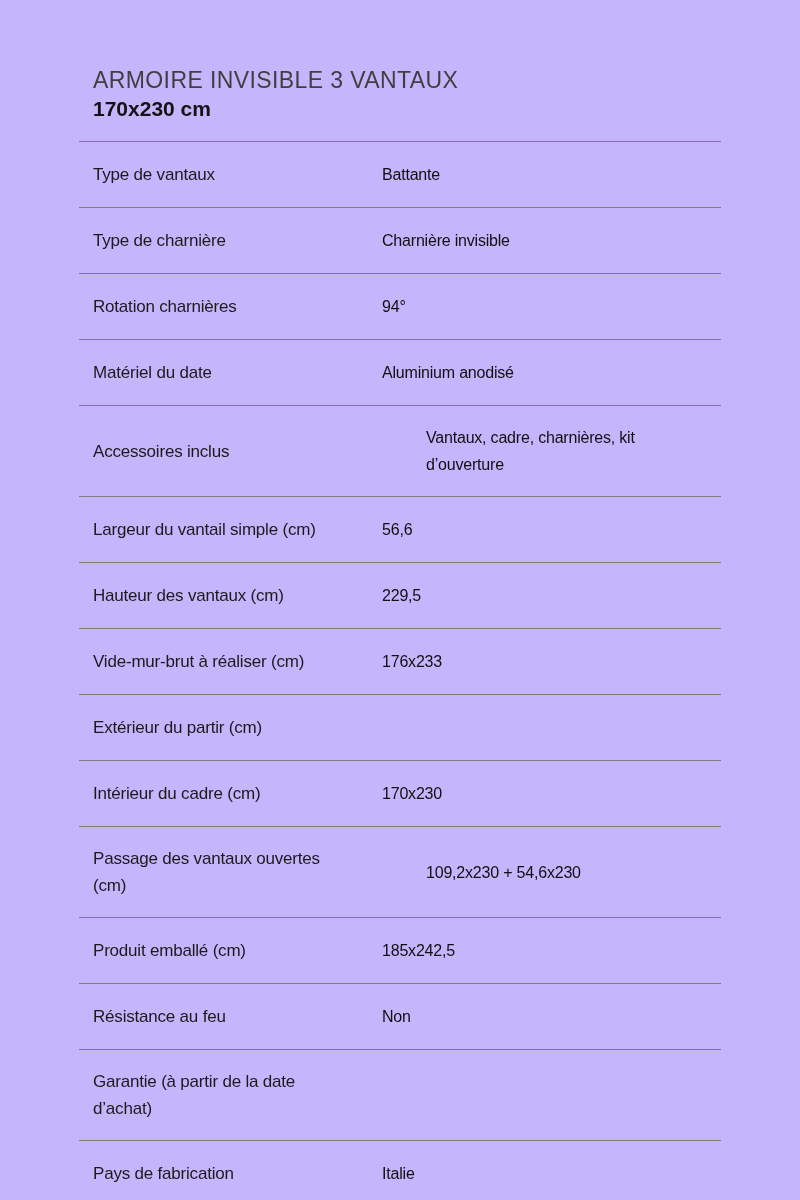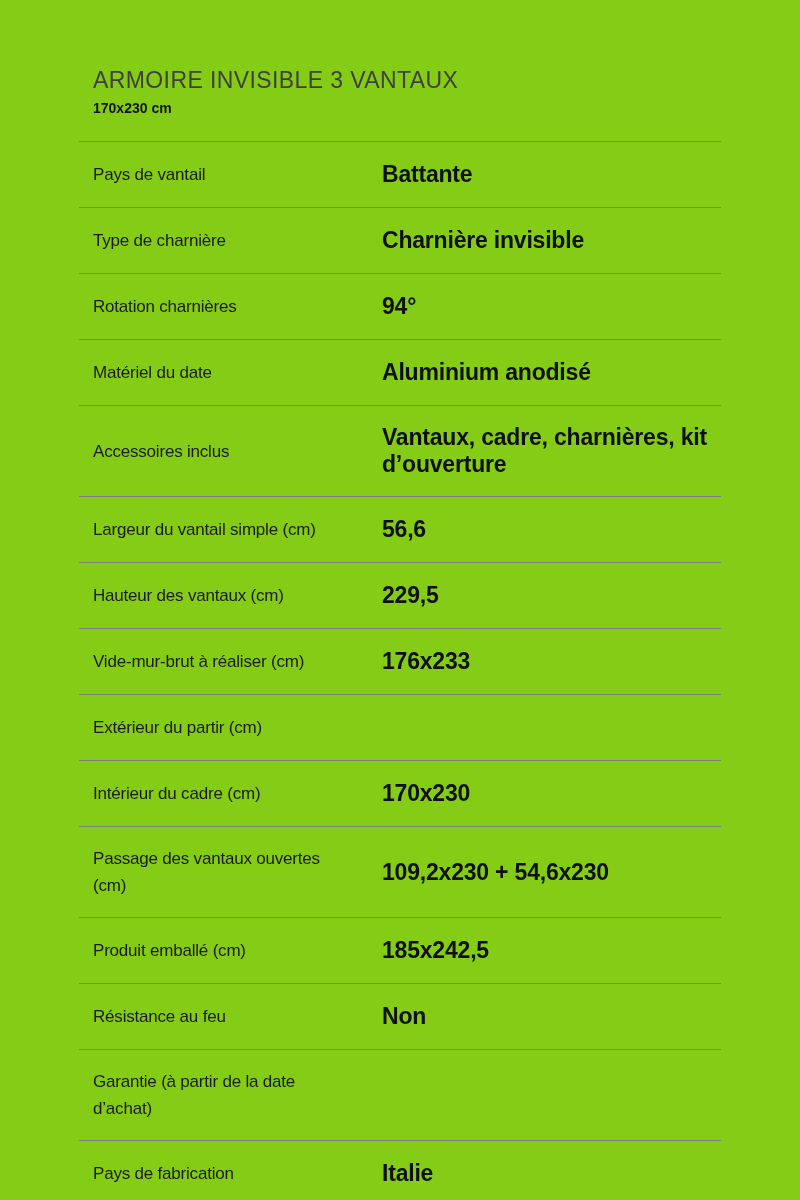--- a/index.html
+++ b/index.html
@@ -5,21 +5,21 @@
   * { margin: 0; padding: 0; box-sizing: border-box; }
   html, body {
     width: 800px;
     background: #ffffff;
     font-family: "Liberation Sans", sans-serif;
     color: #1b1b1b;
   }
   .page {
     width: 800px;
     height: 1200px;
-    background: #84cc16;
+    background: #c4b5fd;
     position: relative;
     overflow: hidden;
   }
   .content {
     margin: 0 auto;
     width: 642px;
     padding-top: 66px;
   }
   .title-block {
     padding-left: 14px;
@@ -27,64 +27,64 @@
   }
   .title {
     font-size: 23px;
     font-weight: normal;
     color: #3f3f3f;
     letter-spacing: 0.4px;
     line-height: 29px;
     white-space: nowrap;
   }
   .subtitle {
-    font-size: 14px;
+    font-size: 21px;
     font-weight: bold;
     color: #131313;
     line-height: 27px;
   }
   .spec-table { width: 100%; }
   .row {
     display: flex;
     align-items: center;
     border-top: 1px solid #7e7e7e;
     padding: 19px 0 19px 14px;
   }
-  .row.tall { padding: 18px 0 18px 14px; }
+  .row.tall { padding: 18px 0 18px 14px; gap: 44px; }
   .label {
     flex: 0 0 289px;
     font-size: 17px;
     color: #1b1b1b;
     line-height: 27px;
     letter-spacing: -0.2px;
     white-space: pre-line;
   }
   .value {
     flex: 1;
-    font-size: 23px;
-    font-weight: bold;
+    font-size: 16px;
+    font-weight: normal;
     color: #101010;
     line-height: 27px;
     letter-spacing: -0.2px;
     white-space: pre-line;
   }
 </style>
 </head>
 <body>
 
 <div class="page">
   <div class="content">
     <div class="title-block">
       <div class="title">ARMOIRE INVISIBLE 3 VANTAUX</div>
       <div class="subtitle">170x230 cm</div>
     </div>
 
     <div class="spec-table">
       <div class="row">
-        <div class="label">Pays de vantail</div>
+        <div class="label">Type de vantaux</div>
         <div class="value">Battante</div>
       </div>
       <div class="row">
         <div class="label">Type de charnière</div>
         <div class="value">Charnière invisible</div>
       </div>
       <div class="row">
         <div class="label">Rotation charnières</div>
         <div class="value">94°</div>
       </div>

